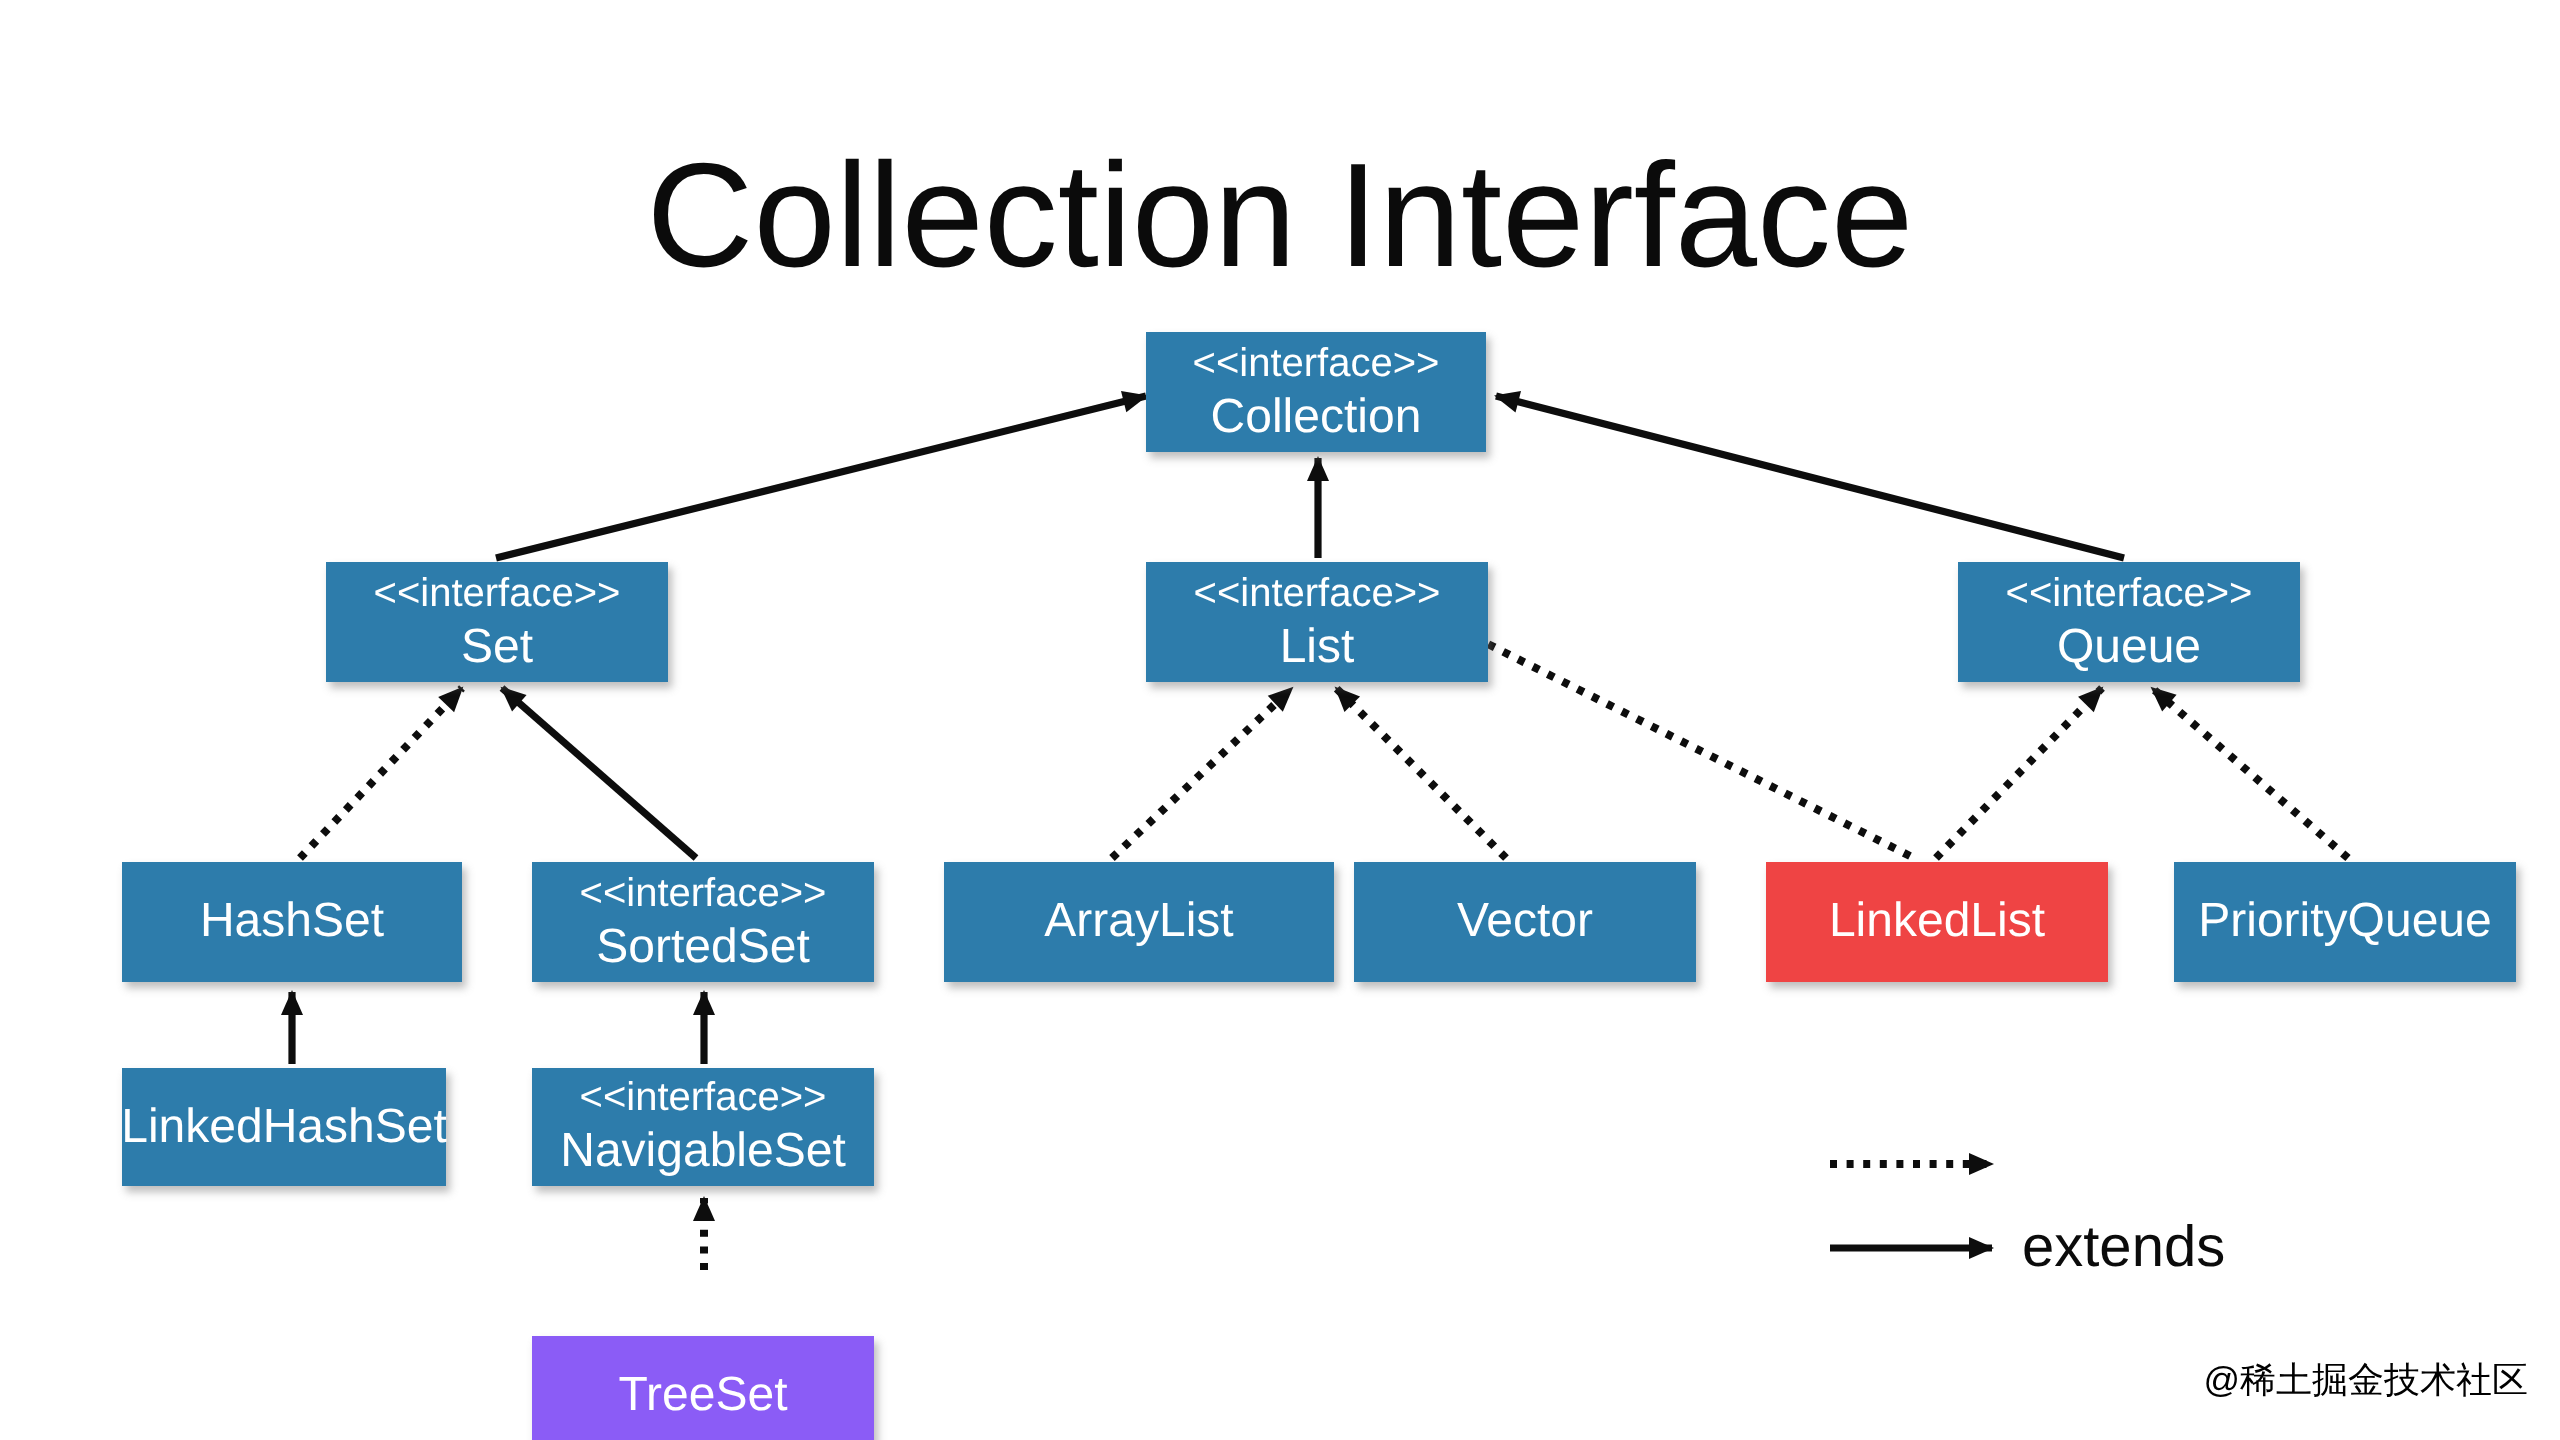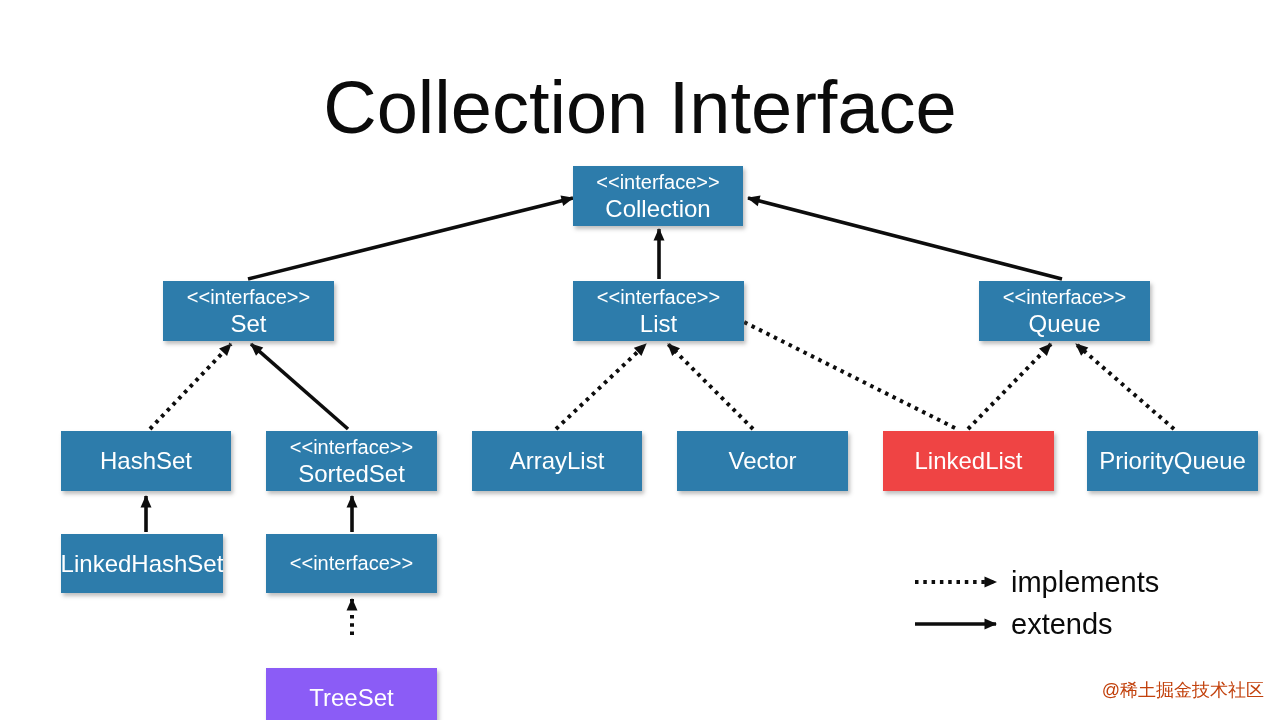--- a/index.html
+++ b/index.html
@@ -65,21 +65,21 @@
     white-space: nowrap;
   }
   .legend-label.implements { left: 1011px; top: 565px; }
   .legend-label.extends    { left: 1011px; top: 607px; }
   .watermark {
     position: absolute;
     right: 16px;
     top: 679px;
     font-size: 18px;
     line-height: 22px;
-    color: #c2410c;
+    color: #000000;
     white-space: nowrap;
   }
 </style>
 </head>
 <body>
 
 <div class="stage">
 
   <h1 class="title">Collection Interface</h1>
 
@@ -123,41 +123,41 @@
         <div class="stereotype">&lt;&lt;interface&gt;&gt;</div>
         <div class="name">Queue</div>
       </div>
       <div class="node" style="left: 61px; top: 431px; width: 170px; height: 60px; background: rgb(45, 124, 171);">
         <div class="name solo">HashSet</div>
       </div>
       <div class="node" style="left: 266px; top: 431px; width: 171px; height: 60px; background: rgb(45, 124, 171);">
         <div class="stereotype">&lt;&lt;interface&gt;&gt;</div>
         <div class="name">SortedSet</div>
       </div>
-      <div class="node" style="left: 472px; top: 431px; width: 170px; height: 60px; background: rgb(45, 124, 171);">
+      <div class="node" style="left: 472px; top: 431px; width: 195px; height: 60px; background: rgb(45, 124, 171);">
         <div class="name solo">ArrayList</div>
       </div>
       <div class="node" style="left: 677px; top: 431px; width: 171px; height: 60px; background: rgb(45, 124, 171);">
         <div class="name solo">Vector</div>
       </div>
       <div class="node" style="left: 883px; top: 431px; width: 171px; height: 60px; background: #ef4444;">
         <div class="name solo">LinkedList</div>
       </div>
       <div class="node" style="left: 1087px; top: 431px; width: 171px; height: 60px; background: rgb(45, 124, 171);">
         <div class="name solo">PriorityQueue</div>
       </div>
       <div class="node" style="left: 61px; top: 534px; width: 162px; height: 59px; background: rgb(45, 124, 171);">
         <div class="name solo">LinkedHashSet</div>
       </div>
       <div class="node" style="left: 266px; top: 534px; width: 171px; height: 59px; background: rgb(45, 124, 171);">
         <div class="stereotype">&lt;&lt;interface&gt;&gt;</div>
+        <div class="name">NavigableSet</div>
       </div>
       <div class="node" style="left: 266px; top: 668px; width: 171px; height: 59px; background: #8b5cf6;">
         <div class="name solo">TreeSet</div>
       </div>
     </div>
 
-  <div class="legend-label implements">implements</div>
   <div class="legend-label extends">extends</div>
 
   <div class="watermark">@稀土掘金技术社区</div>
 
 </div>
 
 </body></html>

